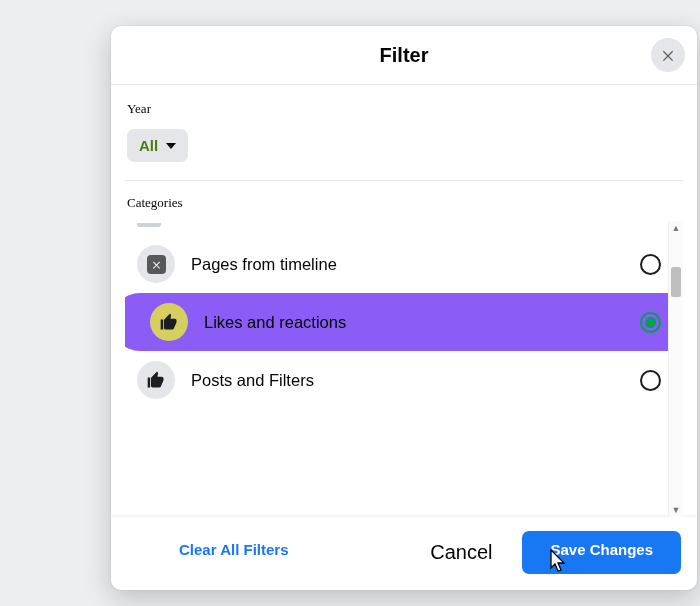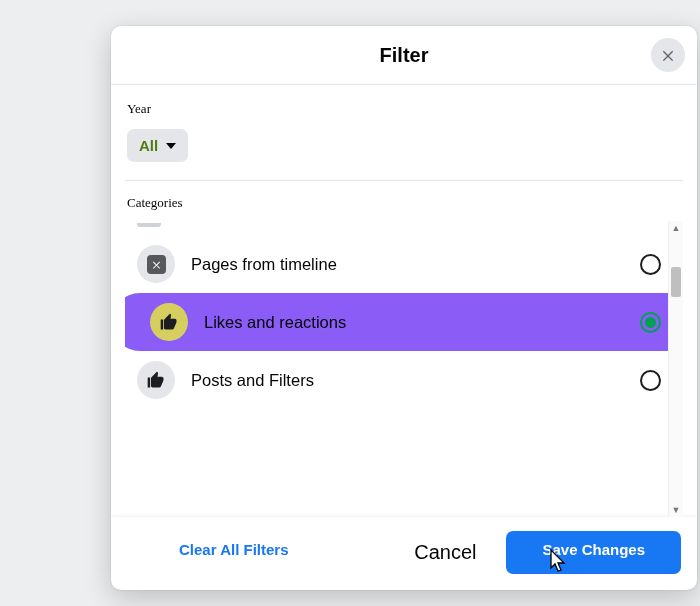--- a/index.html
+++ b/index.html
@@ -238,21 +238,21 @@
     color: #050505;
     font-size: 20px;
     padding: 10px 14px;
     cursor: pointer;
   }
   .save-btn {
     background: #1877f2;
     color: #fff;
     font-size: 15px;
     font-weight: 600;
-    padding: 10px 36px;
+    padding: 10px 28px;
     border-radius: 7px;
     cursor: pointer;
     margin-left: 8px;
     position: relative;
   }
   .cursor {
     position: absolute;
     left: 550px;
     top: 549px;
     z-index: 5;

